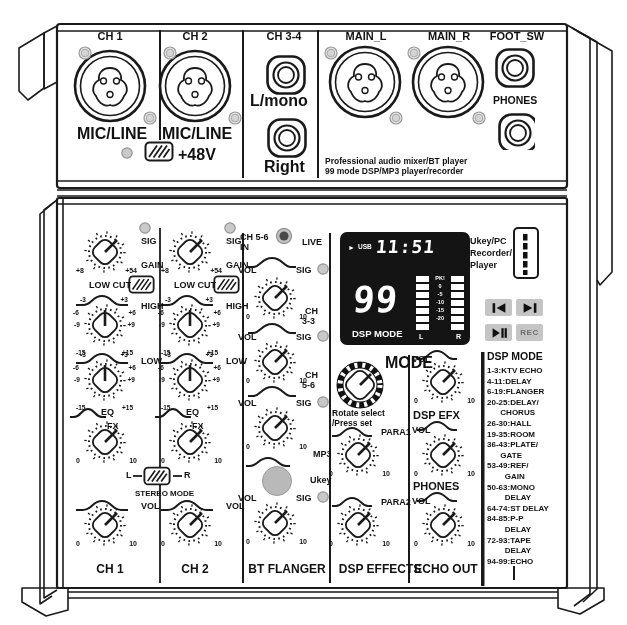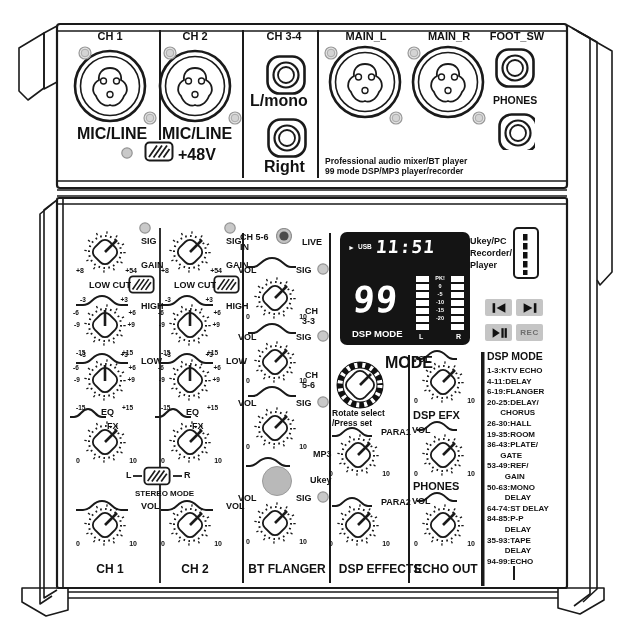--- a/index.html
+++ b/index.html
@@ -547,21 +547,21 @@
       <div class="mode-line">19-35:ROOM</div>
       <div class="mode-line">36-43:PLATE/</div>
       <div class="mode-line">      GATE</div>
       <div class="mode-line">53-49:REF/</div>
       <div class="mode-line">        GAIN</div>
       <div class="mode-line">50-63:MONO</div>
       <div class="mode-line">        DELAY</div>
       <div class="mode-line">64-74:ST DELAY</div>
       <div class="mode-line">84-85:P-P</div>
       <div class="mode-line">        DELAY</div>
-      <div class="mode-line">35-93:TAPE</div>
+      <div class="mode-line">72-93:TAPE</div>
       <div class="mode-line">        DELAY</div>
       <div class="mode-line">94-99:ECHO</div>
     </div>
 
   <span class="lb fs10" style="left:385px;top:355px">MODE</span>
   <div class="knob enc" style="left:333px;top:358px">
     <svg viewBox="0 0 54 54">
         <use href="#kenc"></use>
       </svg>
   </div>

